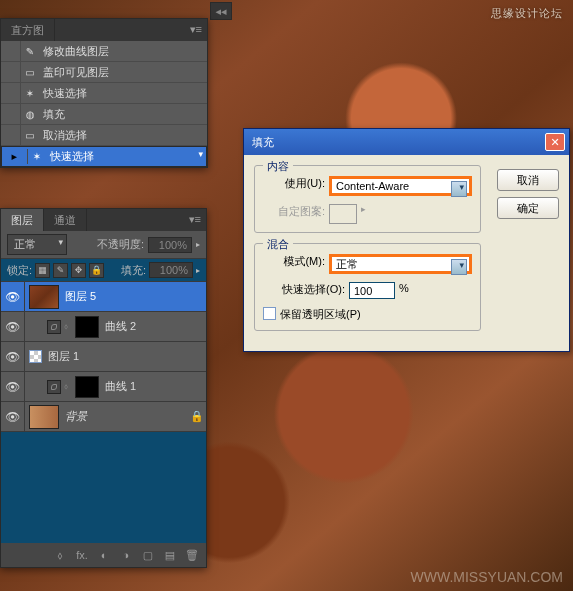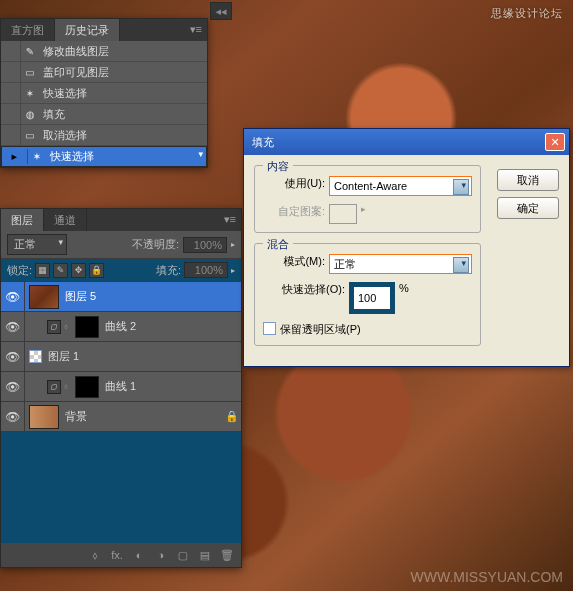--- a/index.html
+++ b/index.html
@@ -19,21 +19,21 @@
 .history{left:0;top:18px;width:208px;height:150px}
 .hlist{overflow:auto}
 .hrow{display:flex;align-items:center;height:21px;border-bottom:1px solid #4a4a4a;background:#5a5a5a}
 .hrow.sel{background:#3874d1;color:#fff}
 .hrow:not(.sel){color:#ddd}
 .hcol1{width:20px;height:100%;border-right:1px solid #4a4a4a;display:flex;align-items:center;justify-content:center}
 .hicon{width:18px;height:100%;display:flex;align-items:center;justify-content:center;font-size:10px}
 .hrow span.lbl{padding-left:4px}
 .cursor{width:12px;color:#000}
 
-.layers{left:0;top:208px;width:242px;height:360px}
+.layers{left:0;top:208px;width:207px;height:360px}
 .lopt{display:flex;align-items:center;gap:4px;padding:3px 6px;color:#bbb;background:#535353;border-bottom:1px solid #3a3a3a}
 .sel{background:#464646;color:#ccc;border:1px solid #2a2a2a;padding:2px 14px 2px 6px;position:relative;min-width:60px}
 .sel:after{content:"▾";position:absolute;right:3px;top:2px;font-size:9px}
 .num{background:#3a3a3a;color:#888;border:1px solid #2a2a2a;padding:1px 4px;width:44px;text-align:right}
 .lock{display:flex;align-items:center;gap:3px;padding:3px 6px;color:#bbb;border-bottom:1px solid #3a3a3a}
 .lockic{width:15px;height:15px;background:#464646;border:1px solid #2a2a2a;display:flex;align-items:center;justify-content:center;font-size:9px}
 .llist{}
 .lrow{display:flex;align-items:center;height:30px;border-bottom:1px solid #3a3a3a;background:#5a5a5a;color:#ddd}
 .lrow.sel2{background:#3874d1;color:#fff}
 .eye{width:24px;height:100%;border-right:1px solid #3a3a3a;display:flex;align-items:center;justify-content:center;font-size:12px}
@@ -57,42 +57,41 @@
 .titlebar .t{flex:1}
 .xbtn{width:20px;height:18px;background:#e86850;border:1px solid #fff;color:#fff;display:flex;align-items:center;justify-content:center;font-size:11px;cursor:pointer;border-radius:2px}
 .dbody{padding:10px;display:flex;gap:16px}
 .dmain{flex:1}
 .fieldset{border:1px solid #aaa;border-radius:3px;padding:10px 8px 8px;margin-bottom:10px;position:relative}
 .legend{position:absolute;top:-7px;left:8px;background:#ece9d8;padding:0 4px;color:#0a246a;font-size:11px}
 .frow{display:flex;align-items:flex-start;gap:4px;margin-bottom:8px}
 .frow:last-child{margin-bottom:0}
 .flbl{text-align:right;min-width:62px;color:#000}
 .flbl.dis{color:#999}
-.combo{flex:1;border:1px solid #f97316;background:#fff;padding:2px 16px 2px 4px;position:relative;color:#000;height:20px;display:flex;align-items:center}
+.combo{flex:1;border:3px solid #f97316;background:#fff;padding:2px 16px 2px 4px;position:relative;color:#000;height:20px;display:flex;align-items:center}
 .combo:after{content:"";position:absolute;right:2px;top:2px;width:14px;height:14px;background:linear-gradient(#cde,#9bc);border:1px solid #6a8ab0}
 .combo:before{content:"▾";position:absolute;right:5px;top:3px;font-size:9px;z-index:1;color:#246}
 .swatch{width:28px;height:20px;border:1px solid #999;background:#ece9d8}
-.txt{width:46px;border:5px solid #0c4a6e;background:#fff;padding:2px 4px;color:#000;height:32px}
+.txt{width:46px;border:1px solid #0c4a6e;background:#fff;padding:2px 4px;color:#000;height:17px}
 .chk{width:13px;height:13px;border:1px solid #7a9ac8;background:#fff}
 .btncol{display:flex;flex-direction:column;gap:6px;padding-top:4px}
 .winbtn{width:62px;height:22px;background:linear-gradient(#fff,#e8e4d8);border:1px solid #888;border-radius:3px;color:#000;cursor:pointer;display:flex;align-items:center;justify-content:center}
 </style>
 </head>
 <body>
 
 <div class="leaves"></div>
 <div class="watermark">思缘设计论坛</div>
 <div class="watermark2">WWW.MISSYUAN.COM</div>
 
 <div class="dock">◂◂</div>
 
 <div class="panel history">
   <div class="tabbar">
     <div class="tab">直方图</div>
-    <div class="tab active">历史记录</div>
     <div class="tabopts">
       <div class="mini">▾≡</div>
     </div>
   </div>
   <div class="hlist">
     <div class="hrow">
         <div class="hcol1"></div>
         <div class="hicon">✎</div>
         <span class="lbl">修改曲线图层</span>
       </div>
@@ -175,21 +174,21 @@
       <div class="eye">👁</div>
       <div class="indent"></div>
       <div class="thumb sm curve"></div>
       <span class="link">⬨</span>
       <div class="thumb blk" style="width:24px;height:22px"></div>
       <span class="lname">曲线 1</span>
     </div>
     <div class="lrow">
       <div class="eye">👁</div>
       <div class="thumb bg"></div>
-      <span class="lname" style="">背景</span>
+      <span class="lname" style="font-style:italic">背景</span>
       <span class="lckic">🔒</span>
     </div>
   </div>
   <div class="lfoot">
     <div class="fic">⬨</div>
     <div class="fic">fx.</div>
     <div class="fic">◐</div>
     <div class="fic">◑</div>
     <div class="fic">▢</div>
     <div class="fic">▤</div>

